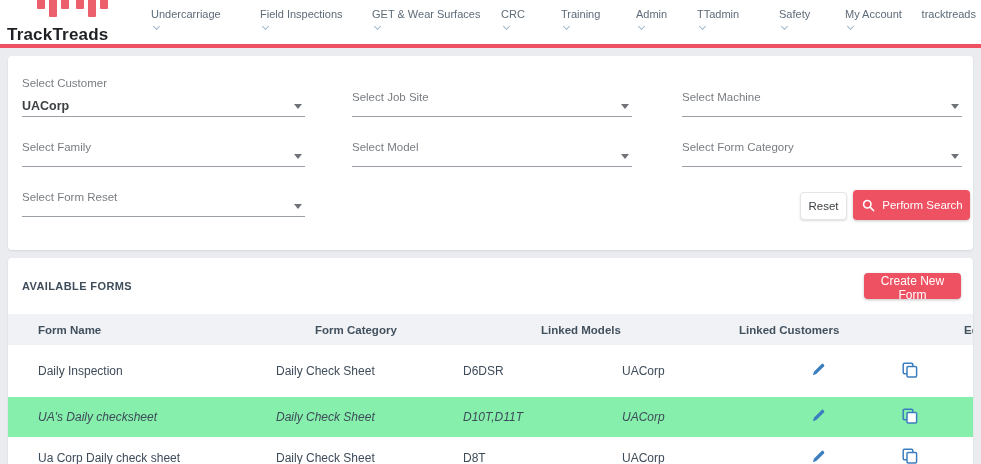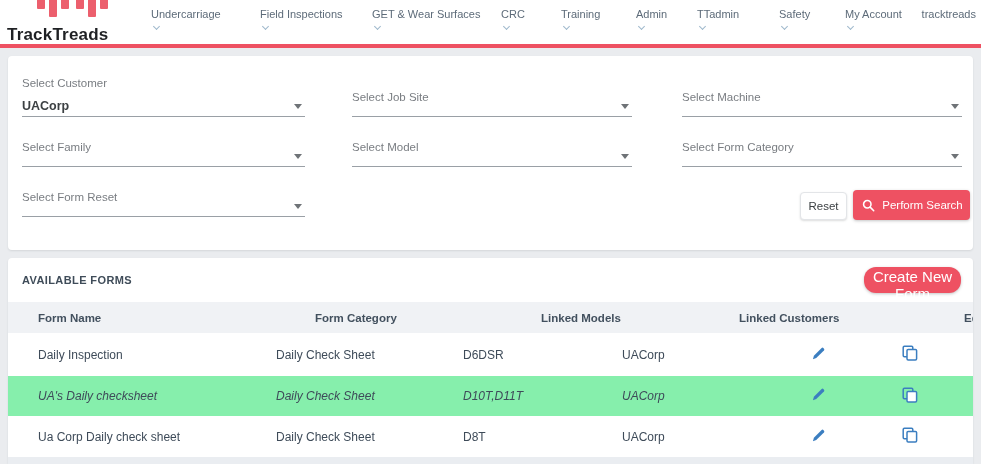--- a/index.html
+++ b/index.html
@@ -46,29 +46,29 @@
     border:1px solid #e3e5e8;border-radius:4px;font-family:inherit;font-size:11.5px;color:#3c4043;
     box-shadow:0 1px 2px rgba(60,64,67,.18);cursor:pointer;}
   .btn-search{position:absolute;left:845px;top:134px;width:117px;height:30px;background:var(--accent);
     border:none;border-radius:4px;font-family:inherit;font-size:11.5px;color:#fff;
     display:flex;align-items:center;justify-content:center;gap:7px;
     box-shadow:0 1px 3px rgba(60,64,67,.3);cursor:pointer;padding-left:8px;}
 
   
   .forms{position:absolute;left:8px;top:258px;width:965px;height:206px;background:#fff;
     border-radius:4px 4px 0 0;box-shadow:0 1px 2px rgba(60,64,67,.12);overflow:hidden;}
-  .forms-top{height:44px;display:flex;align-items:center;justify-content:space-between;padding:0 12px 0 14px;}
+  .forms-top{height:56px;display:flex;align-items:center;justify-content:space-between;padding:0 12px 0 14px;}
   .forms-title{font-size:11px;font-weight:bold;color:#3f4c59;letter-spacing:.4px;}
-  .btn-create{width:97px;height:26px;background:var(--accent);border:none;border-radius:12px;
-    font-family:inherit;font-size:15px;color:#fff;box-shadow:0 1px 3px rgba(60,64,67,.3);cursor:pointer;}
+  .btn-create{width:97px;height:26px;background:var(--accent);border:none;border-radius:4px;
+    font-family:inherit;font-size:12px;color:#fff;box-shadow:0 1px 3px rgba(60,64,67,.3);cursor:pointer;}
 
   .tgrid{display:grid;grid-template-columns:238px 187px 159px 186px 85px 1fr;padding-left:30px;align-items:center;}
   .thead{height:31px;background:#f0f2f5;font-size:11.5px;font-weight:bold;color:#42505e;gap:39px;}
   .trow{font-size:12px;color:#3e4b59;background:#fff;}
-  .trow.r1{height:43px;}
+  .trow.r1{height:52px;}
   .trow.r2{height:40px;}
   .trow.r3{height:41px;}
   .trow.alt{background:#86efac;font-style:italic;}
   .trow-partial{height:10px;background:#eaedf1;}
   .icon-btn{background:none;border:none;padding:0;cursor:pointer;display:inline-flex;align-items:center;}
   .icon-btn.edit{margin-left:3px;}
   .icon-btn.copy{margin-left:9px;}
   .pencil path{fill:var(--icon-blue);}
   .copyico rect{stroke:var(--icon-blue);fill:none;}
   .copyico rect.front{fill:#fff;}

